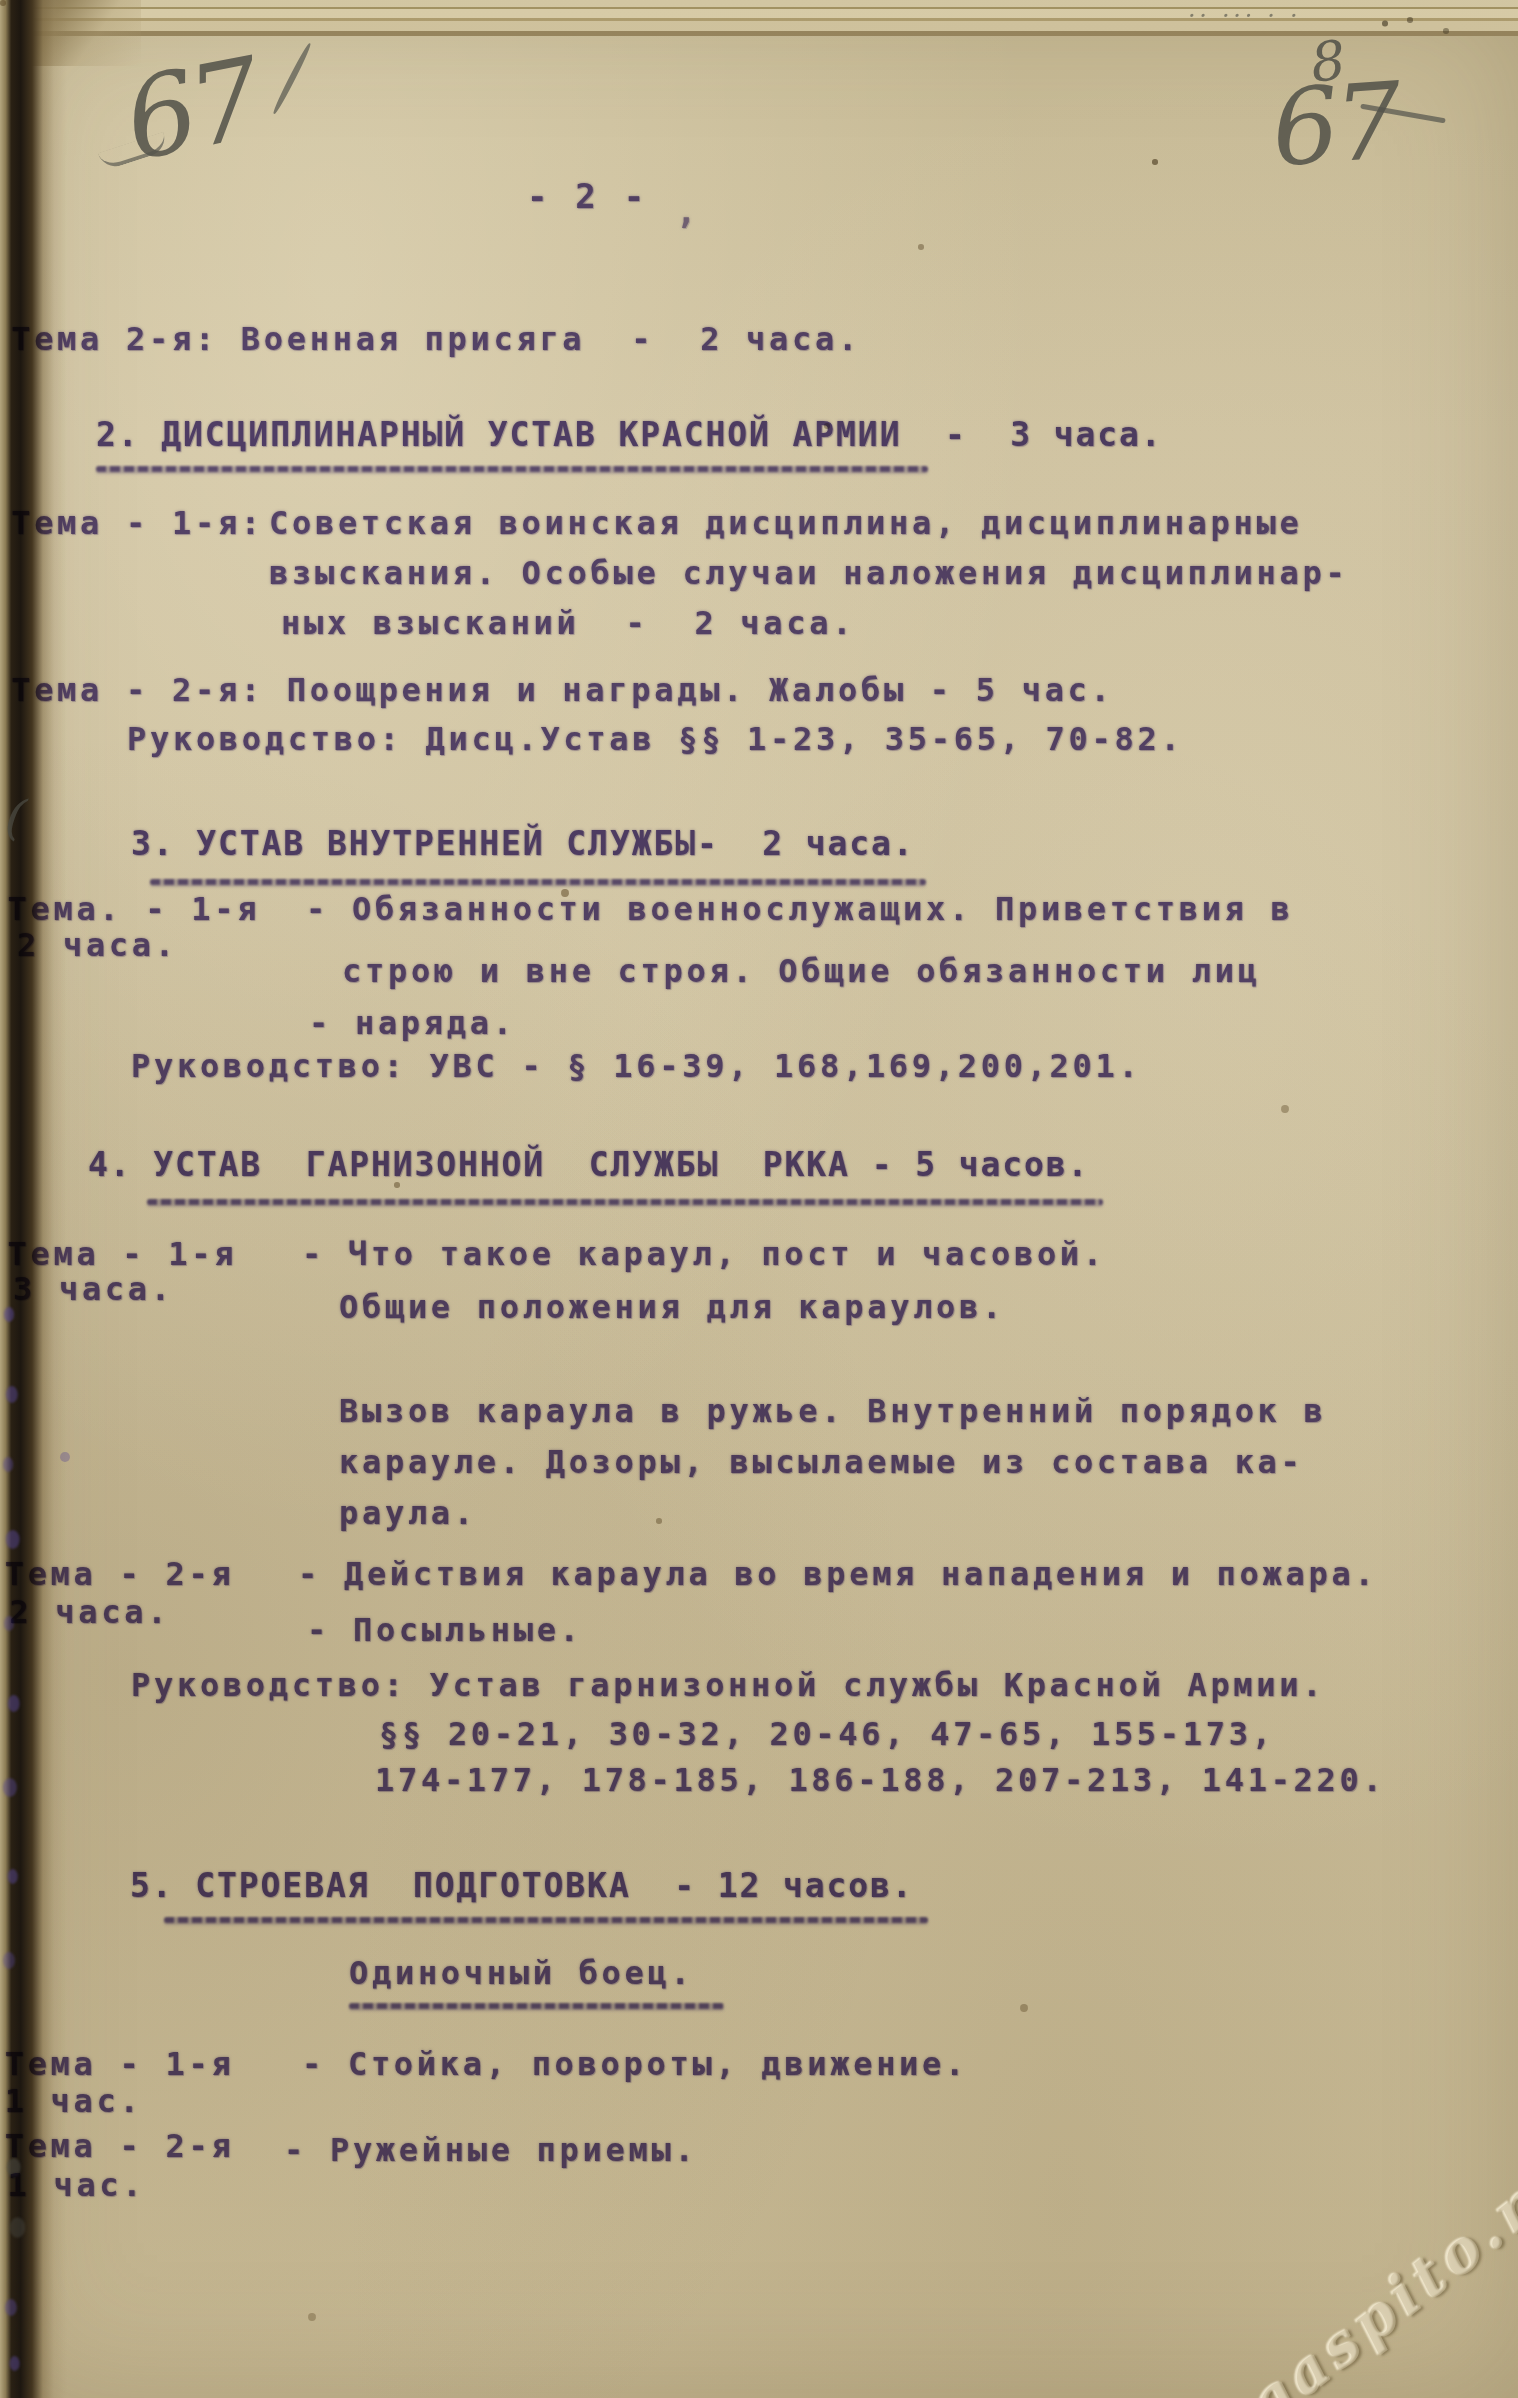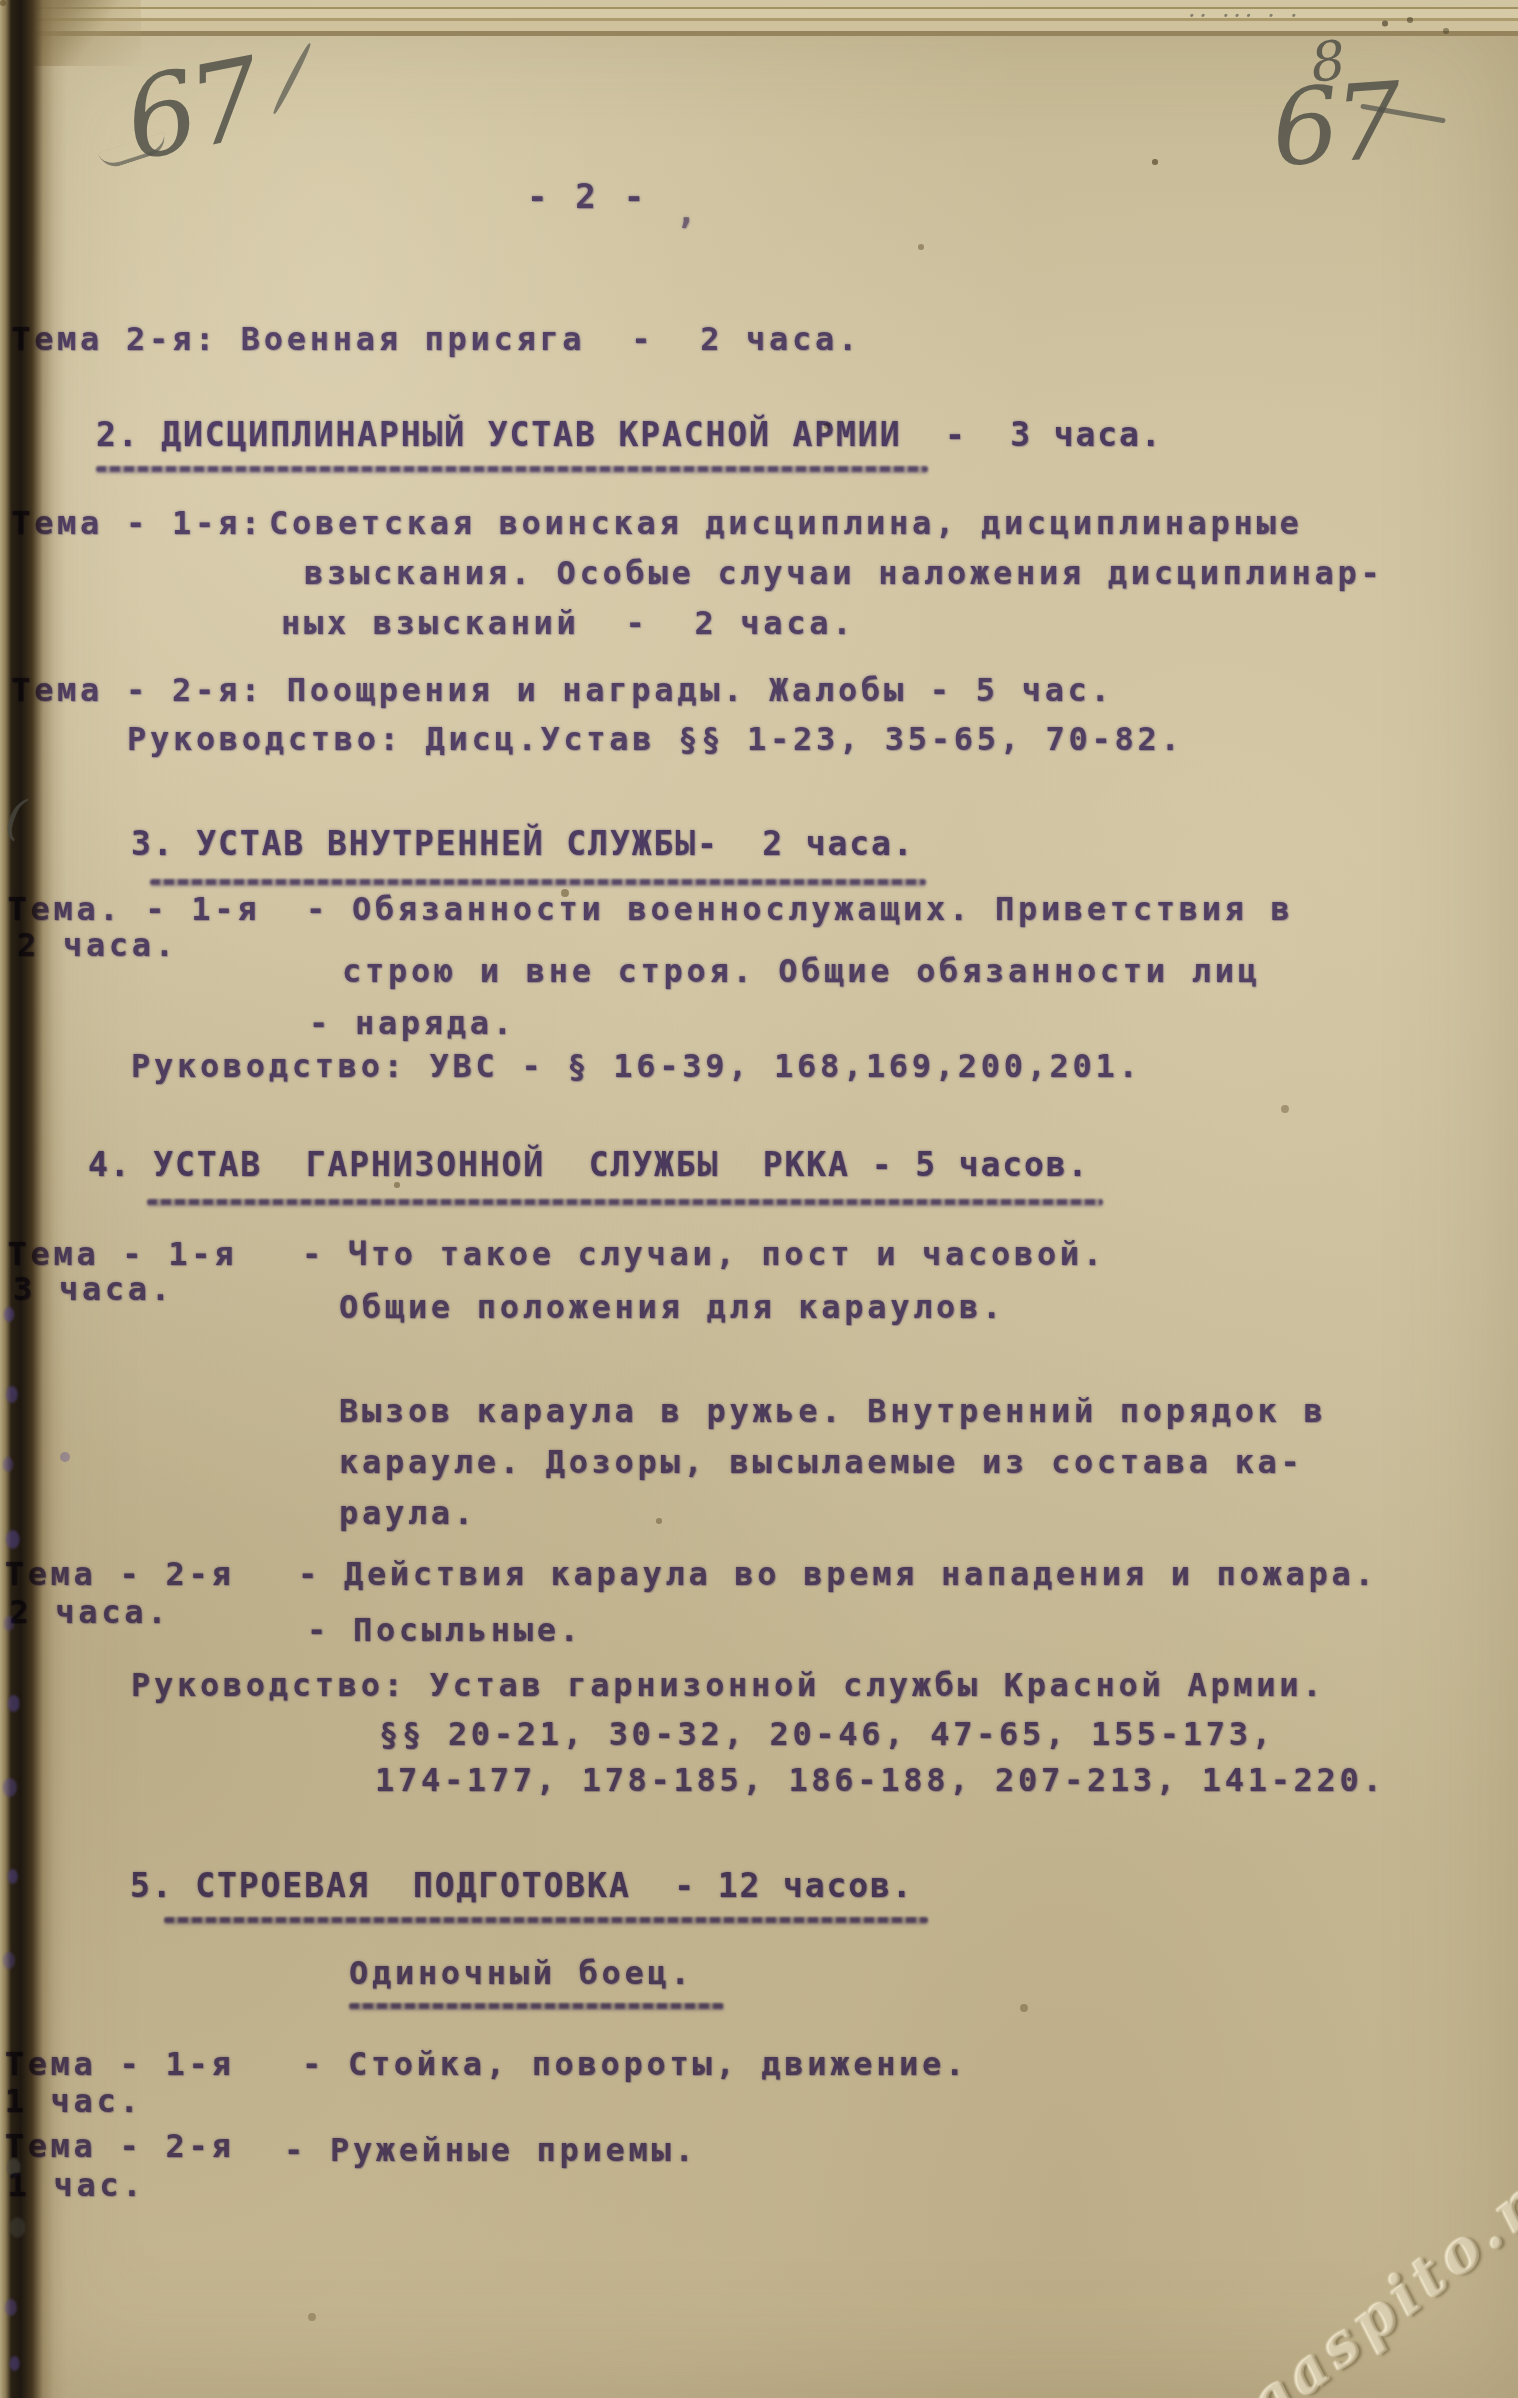--- a/index.html
+++ b/index.html
@@ -100,39 +100,39 @@
 
   <div class="typed" style="left:527px;top:176px;font-size:34px;">- 2 -</div>
   <div class="typed" style="left:676px;top:191px;font-size:34px;opacity:.7;">,</div>
 
   <div class="typed" style="left:11.2px;top:320px;">Тема 2-я: Военная присяга  -  2 часа.</div>
 
   <div class="typed heading" style="left:96px;top:415px;">2. ДИСЦИПЛИНАРНЫЙ УСТАВ КРАСНОЙ АРМИИ  -  3 часа.</div>
   <div class="underline" style="left:96px;top:466px;width:832px;"></div>
   <div class="typed" style="left:11.2px;top:504px;text-align:center;">Тема - 1-я:</div>
   <div class="typed" style="left:269px;top:504px;">Советская воинская дисциплина, дисциплинарные</div>
-  <div class="typed" style="left:269px;top:554px;margin-left:35px;">взыскания. Особые случаи наложения дисциплинар-</div>
+  <div class="typed" style="left:269px;top:554px;">взыскания. Особые случаи наложения дисциплинар-</div>
   <div class="typed" style="left:281px;top:604px;">ных взысканий  -  2 часа.</div>
   <div class="typed" style="left:11.2px;top:671px;">Тема - 2-я: Поощрения и награды. Жалобы - 5 час.</div>
   <div class="typed" style="left:127px;top:720px;">Руководство: Дисц.Устав §§ 1-23, 35-65, 70-82.</div>
 
   <div class="typed heading" style="left:131px;top:824px;">3. УСТАВ ВНУТРЕННЕЙ СЛУЖБЫ-  2 часа.</div>
   <div class="underline" style="left:150px;top:879px;width:776px;"></div>
   <div class="typed" style="left:7.5px;top:890px;">Тема. - 1-я</div>
   <div class="typed" style="left:17px;top:926px;">2 часа.</div>
   <div class="typed" style="left:306px;top:890px;">- Обязанности военнослужащих. Приветствия в</div>
   <div class="typed" style="left:342px;top:952px;">строю и вне строя. Общие обязанности лиц</div>
   <div class="typed" style="left:309px;top:1004px;">- наряда.</div>
   <div class="typed" style="left:131px;top:1047px;">Руководство: УВС - § 16-39, 168,169,200,201.</div>
 
   <div class="typed heading" style="left:88px;top:1145px;">4. УСТАВ  ГАРНИЗОННОЙ  СЛУЖБЫ  РККА - 5 часов.</div>
   <div class="underline" style="left:147px;top:1199px;width:956px;"></div>
   <div class="typed" style="left:7.5px;top:1235px;">Тема - 1-я</div>
   <div class="typed" style="left:13px;top:1270px;">3 часа.</div>
-  <div class="typed" style="left:302px;top:1235px;">- Что такое случаи, пост и часовой.</div>
+  <div class="typed" style="left:302px;top:1235px;">- Что такое караул, пост и часовой.</div>
   <div class="typed" style="left:339px;top:1288px;">Общие положения для караулов.</div>
   <div class="typed" style="left:339px;top:1392px;">Вызов караула в ружье. Внутренний порядок в</div>
   <div class="typed" style="left:339px;top:1443px;">карауле. Дозоры, высылаемые из состава ка-</div>
   <div class="typed" style="left:339px;top:1494px;">раула.</div>
   <div class="typed" style="left:4.7px;top:1555px;">Тема - 2-я</div>
   <div class="typed" style="left:9.4px;top:1593px;">2 часа.</div>
   <div class="typed" style="left:298px;top:1555px;">- Действия караула во время нападения и пожара.</div>
   <div class="typed" style="left:307px;top:1611px;">- Посыльные.</div>
   <div class="typed" style="left:131px;top:1666px;">Руководство: Устав гарнизонной службы Красной Армии.</div>
   <div class="typed" style="left:379px;top:1715px;">§§ 20-21, 30-32, 20-46, 47-65, 155-173,</div>

